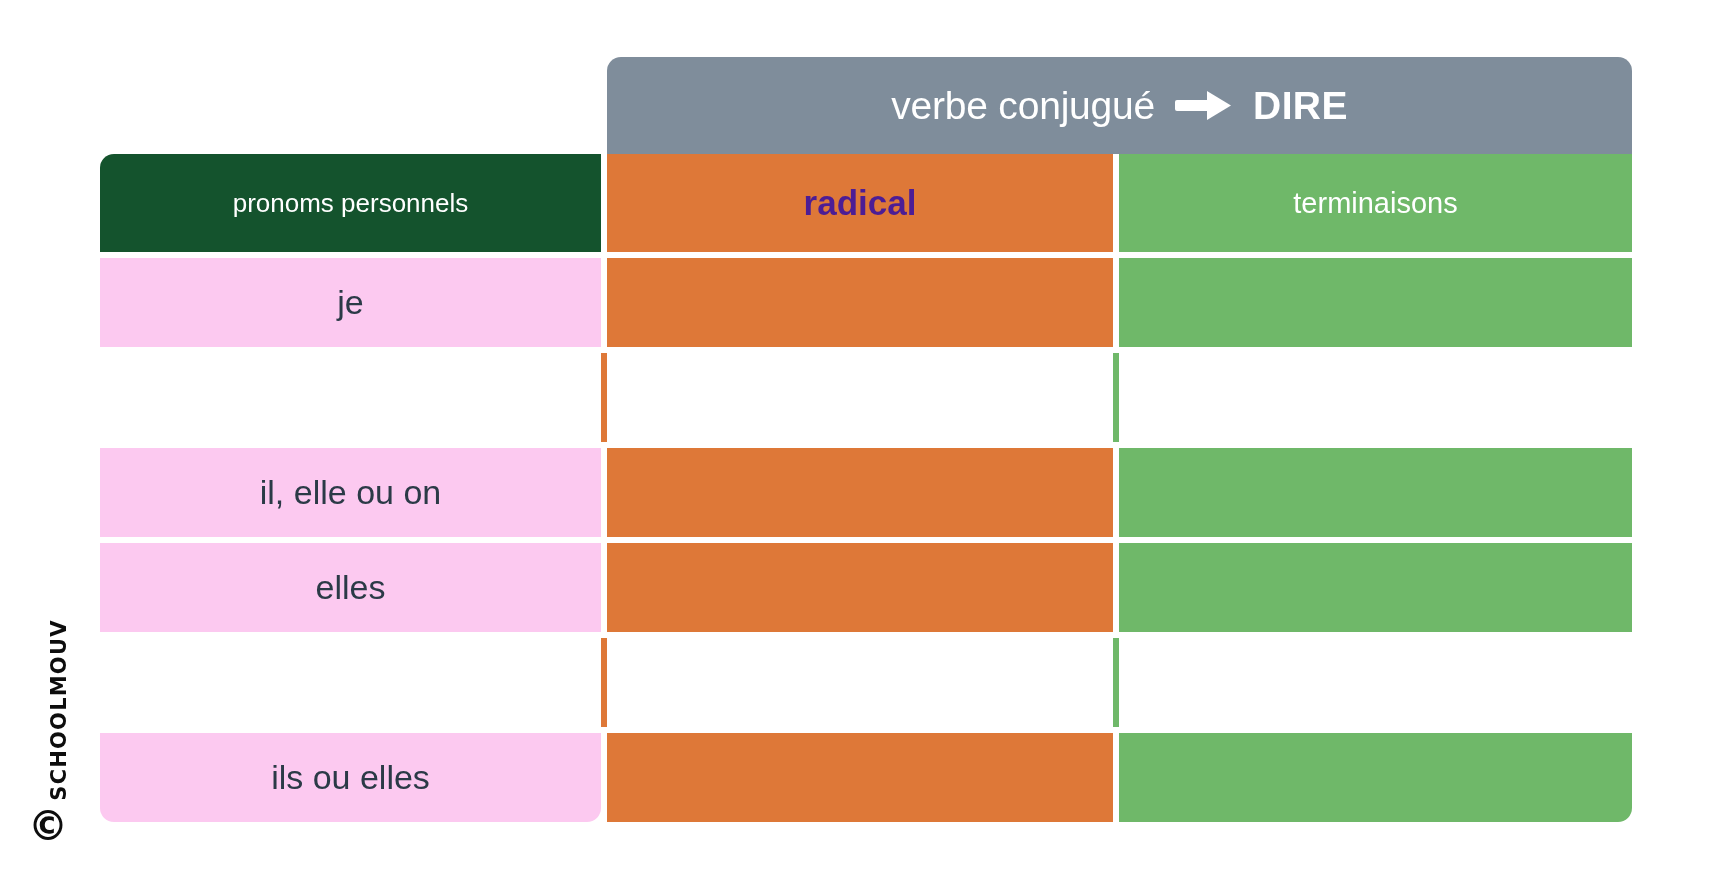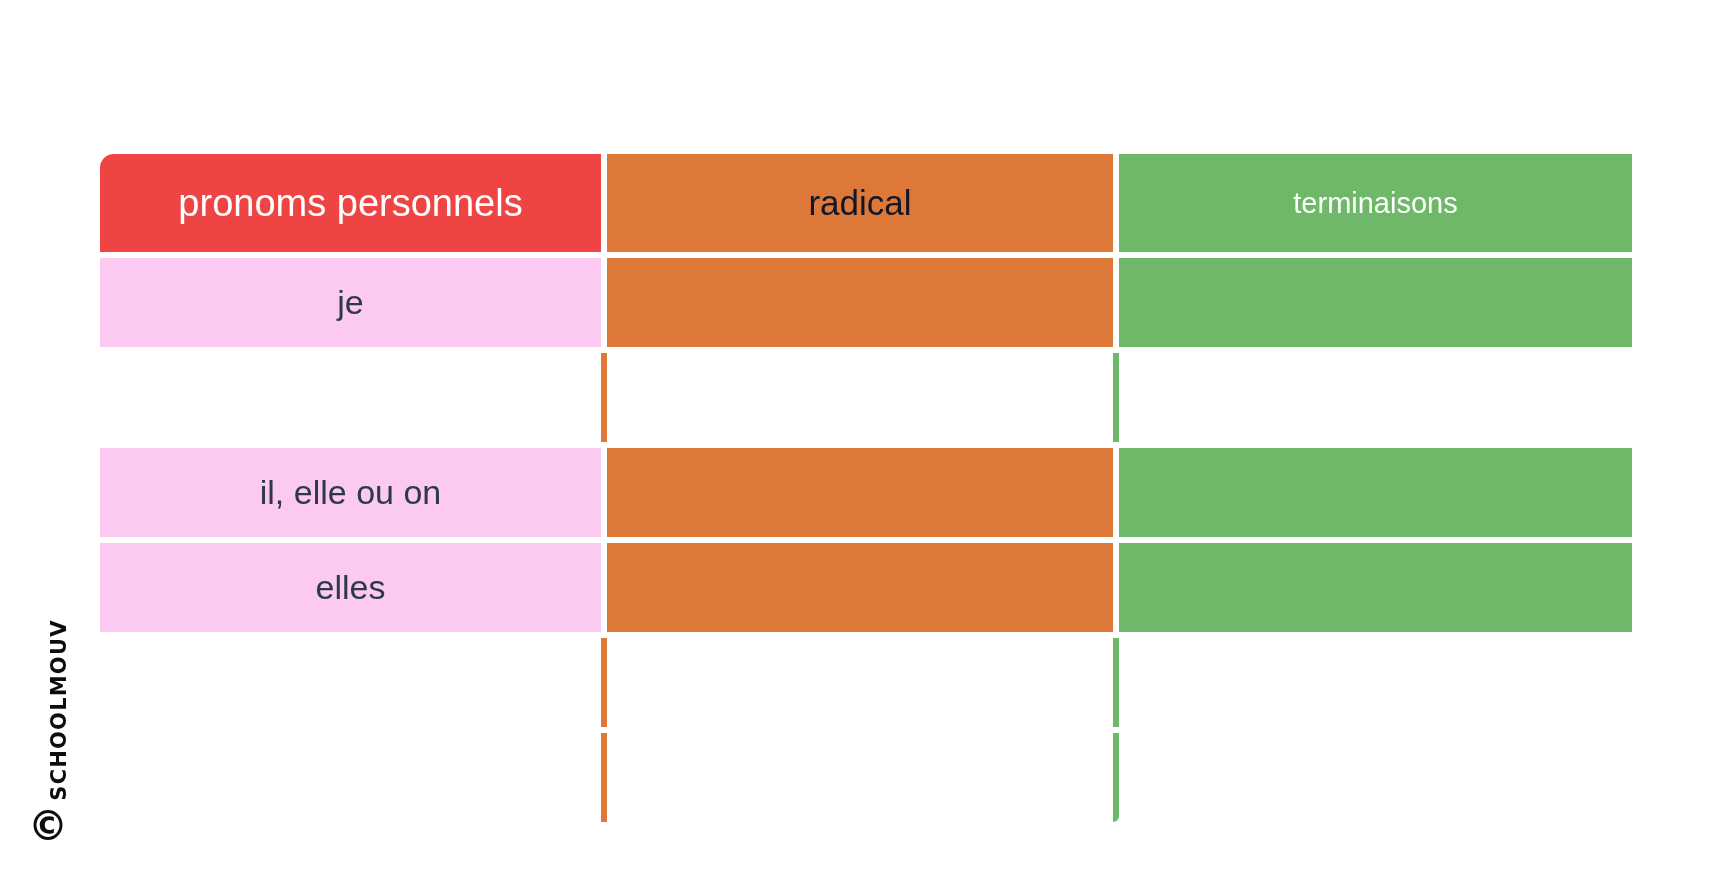--- a/index.html
+++ b/index.html
@@ -109,31 +109,31 @@
     align-items: center;
     justify-content: center;
     text-align: center;
   }
 
   .hdr { height: 98px; }
   .row-cell { height: 89px; }
   .vspacer { height: 6px; background: #ffffff; grid-column: 1 / -1; }
 
   .c-pron-hdr {
-    background: #ef4444;
+    background: #14532d;
     color: #ffffff;
-    font-size: 38px;
+    font-size: 26px;
     font-weight: 400;
     border-radius: 14px 0 0 0;
   }
   .c-rad-hdr {
     background: #de7838;
-    color: #0f172a;
+    color: #4c1d95;
     font-size: 35px;
-    font-weight: 400;
+    font-weight: 700;
   }
   .c-term-hdr {
     background: #6fb869;
     color: #ffffff;
     font-size: 29px;
     font-weight: 400;
     border-radius: 0 0 0 0;
   }
 
   .c-pron {
@@ -152,20 +152,30 @@
 </head>
 <body>
 
 <div id="watermark">
   <div class="wm-text">SCHOOLMOUV</div>
   <div class="wm-copy">©</div>
 </div>
 
 <div id="table-wrap">
 
+  <div id="verb-banner">
+    <span class="vb-label">verbe conjugué</span>
+    <span class="vb-arrow">
+      <svg width="58" height="34" viewBox="0 0 58 34" xmlns="http://www.w3.org/2000/svg" aria-hidden="true">
+        <rect x="0" y="11" width="38" height="11" rx="2" fill="#ffffff"></rect>
+        <path d="M32 2 L56 16.5 L32 31 Z" fill="#ffffff"></path>
+      </svg>
+    </span>
+    <span class="vb-verb">DIRE</span>
+  </div>
 
   <div id="grid">
 
     <div class="cell hdr c-pron-hdr">pronoms personnels</div>
     <div class="gutter"></div>
     <div class="cell hdr c-rad-hdr">radical</div>
     <div class="gutter"></div>
     <div class="cell hdr c-term-hdr">terminaisons</div>
 
     <div class="vspacer"></div>
@@ -195,19 +205,20 @@
     <div class="gutter"></div>
     <div class="cell row-cell c-term"></div>
 
     <div class="vspacer"></div>
     <div class="gutter"></div>
     <div class="cell row-cell c-rad"></div>
     <div class="gutter"></div>
     <div class="cell row-cell c-term"></div>
 
     <div class="vspacer"></div>
+    <div class="cell row-cell c-pron last-left">ils ou elles</div>
     <div class="gutter"></div>
     <div class="cell row-cell c-rad"></div>
     <div class="gutter"></div>
     <div class="cell row-cell c-term last-right"></div>
 
   </div>
 </div>
 
 </body></html>

